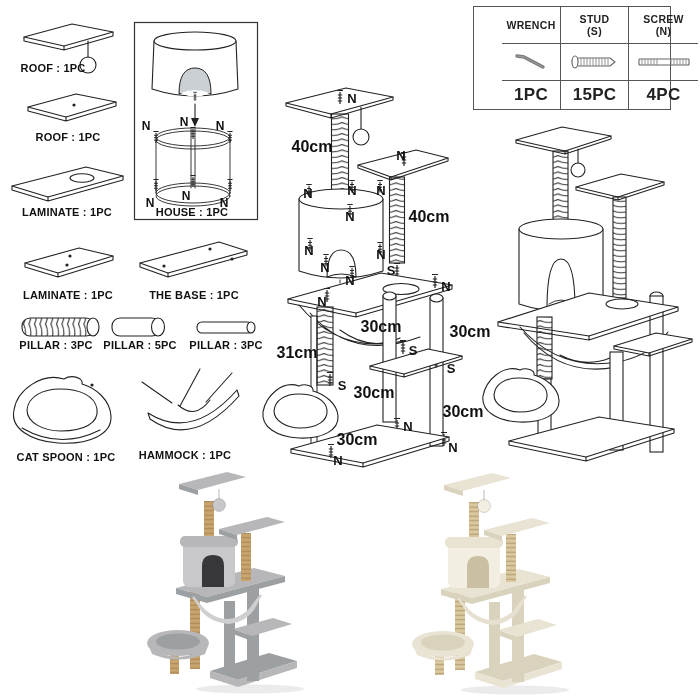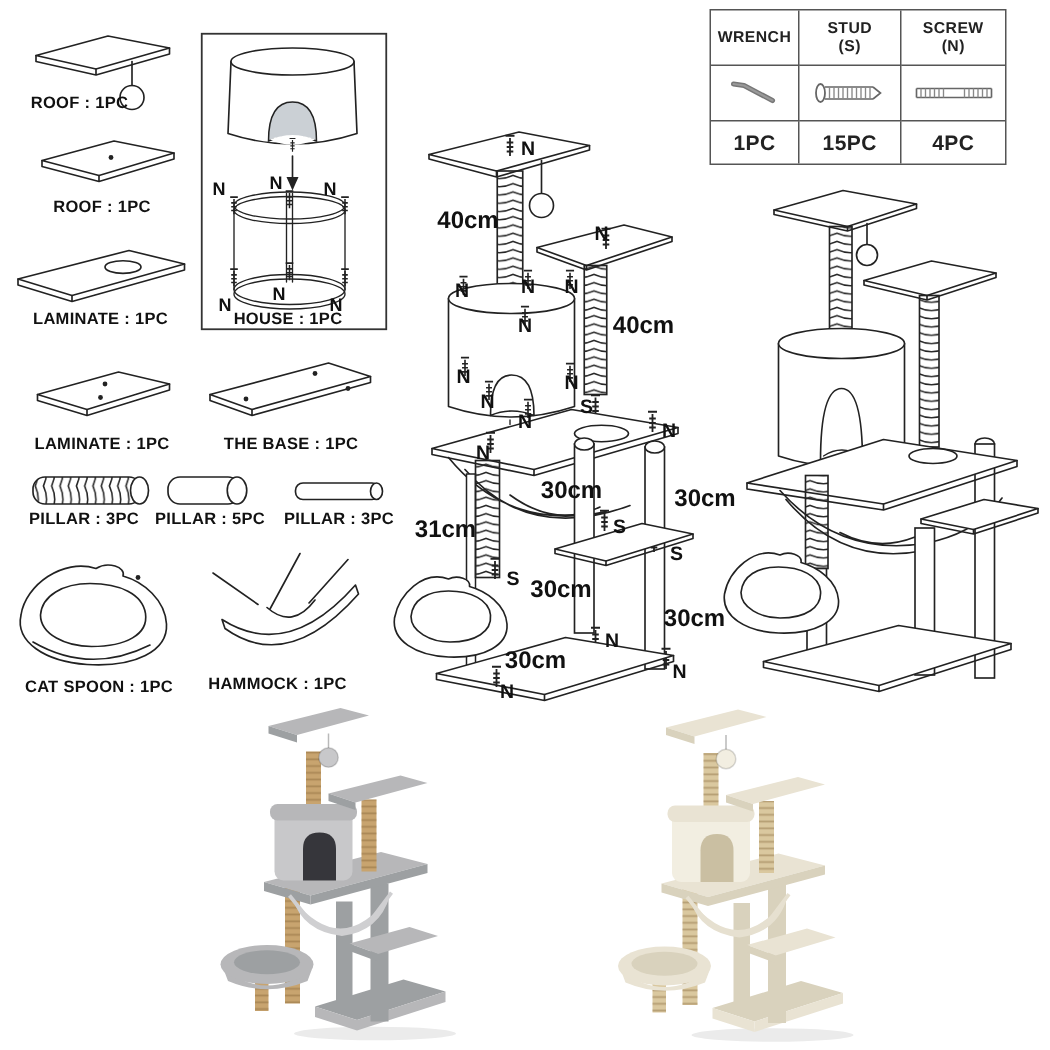--- a/index.html
+++ b/index.html
@@ -12,26 +12,26 @@
   .dash{stroke-dasharray:3 3;}
   .dot{fill:#222;stroke:none;}
   .plabel{font:bold 11px "Liberation Sans",sans-serif;letter-spacing:.2px;text-anchor:middle;fill:#111;}
   .dim{font:bold 16px "Liberation Sans",sans-serif;text-anchor:middle;fill:#111;}
   .ns{font:bold 13px "Liberation Sans",sans-serif;text-anchor:middle;fill:#111;}
   .hn{font:bold 12px "Liberation Sans",sans-serif;text-anchor:middle;fill:#111;}
 
   
   .hw-table{position:absolute;left:473px;top:6px;width:198px;border:1.5px solid #555;
             display:grid;grid-template-columns:59px 68px 69px;grid-template-rows:37px 37px 28px;
-            background:#fff;box-sizing:border-box;}
+            background:#fff;box-sizing:border-box;padding-left:28px;}
   .hw-cell{border-right:1.5px solid #555;border-bottom:1.5px solid #555;display:flex;
            flex-direction:column;align-items:center;justify-content:center;
            font:bold 10.5px "Liberation Sans",sans-serif;color:#222;letter-spacing:.3px;}
   .hw-cell:nth-child(3n){border-right:none;}
-  .hw-row3 .hw-cell{border-bottom:none;font-weight:bold;font-size:14px;}
+  .hw-row3 .hw-cell{border-bottom:none;font-weight:bold;font-size:17px;}
   .hw-sub{font-weight:bold;}
 
   
   .tree-left{ --fur:#b7b7b9; --fur-dark:#9da0a2; --fur-light:#c8c8ca; --door:#36363b;
               --post:#c8a46f; --hammock:#cfcfd1; }
   .tree-right{--fur:#e9e3d3; --fur-dark:#d9d2bd; --fur-light:#f2eee1; --door:#cabfa2;
               --post:#dac89f; --hammock:#e6e0d0; }
 </style>
 </head>
 <body>

